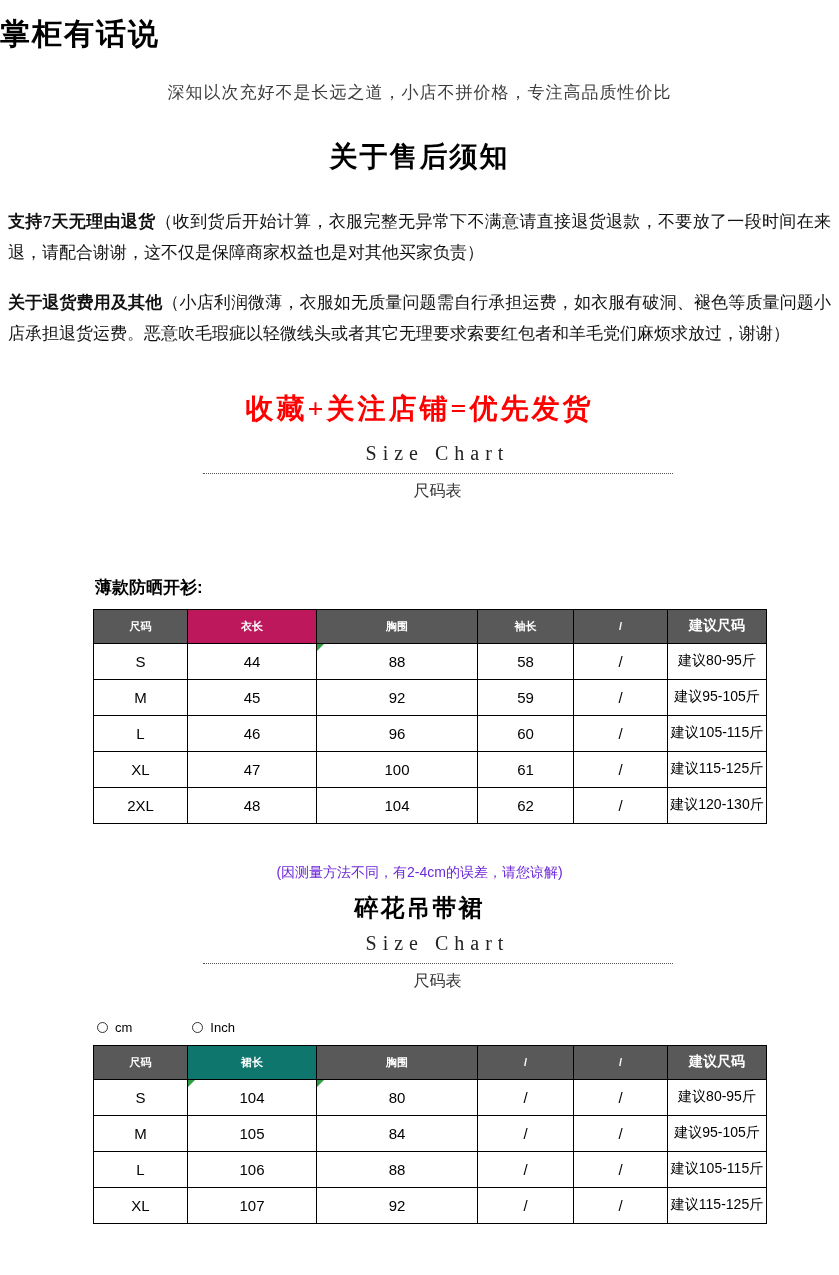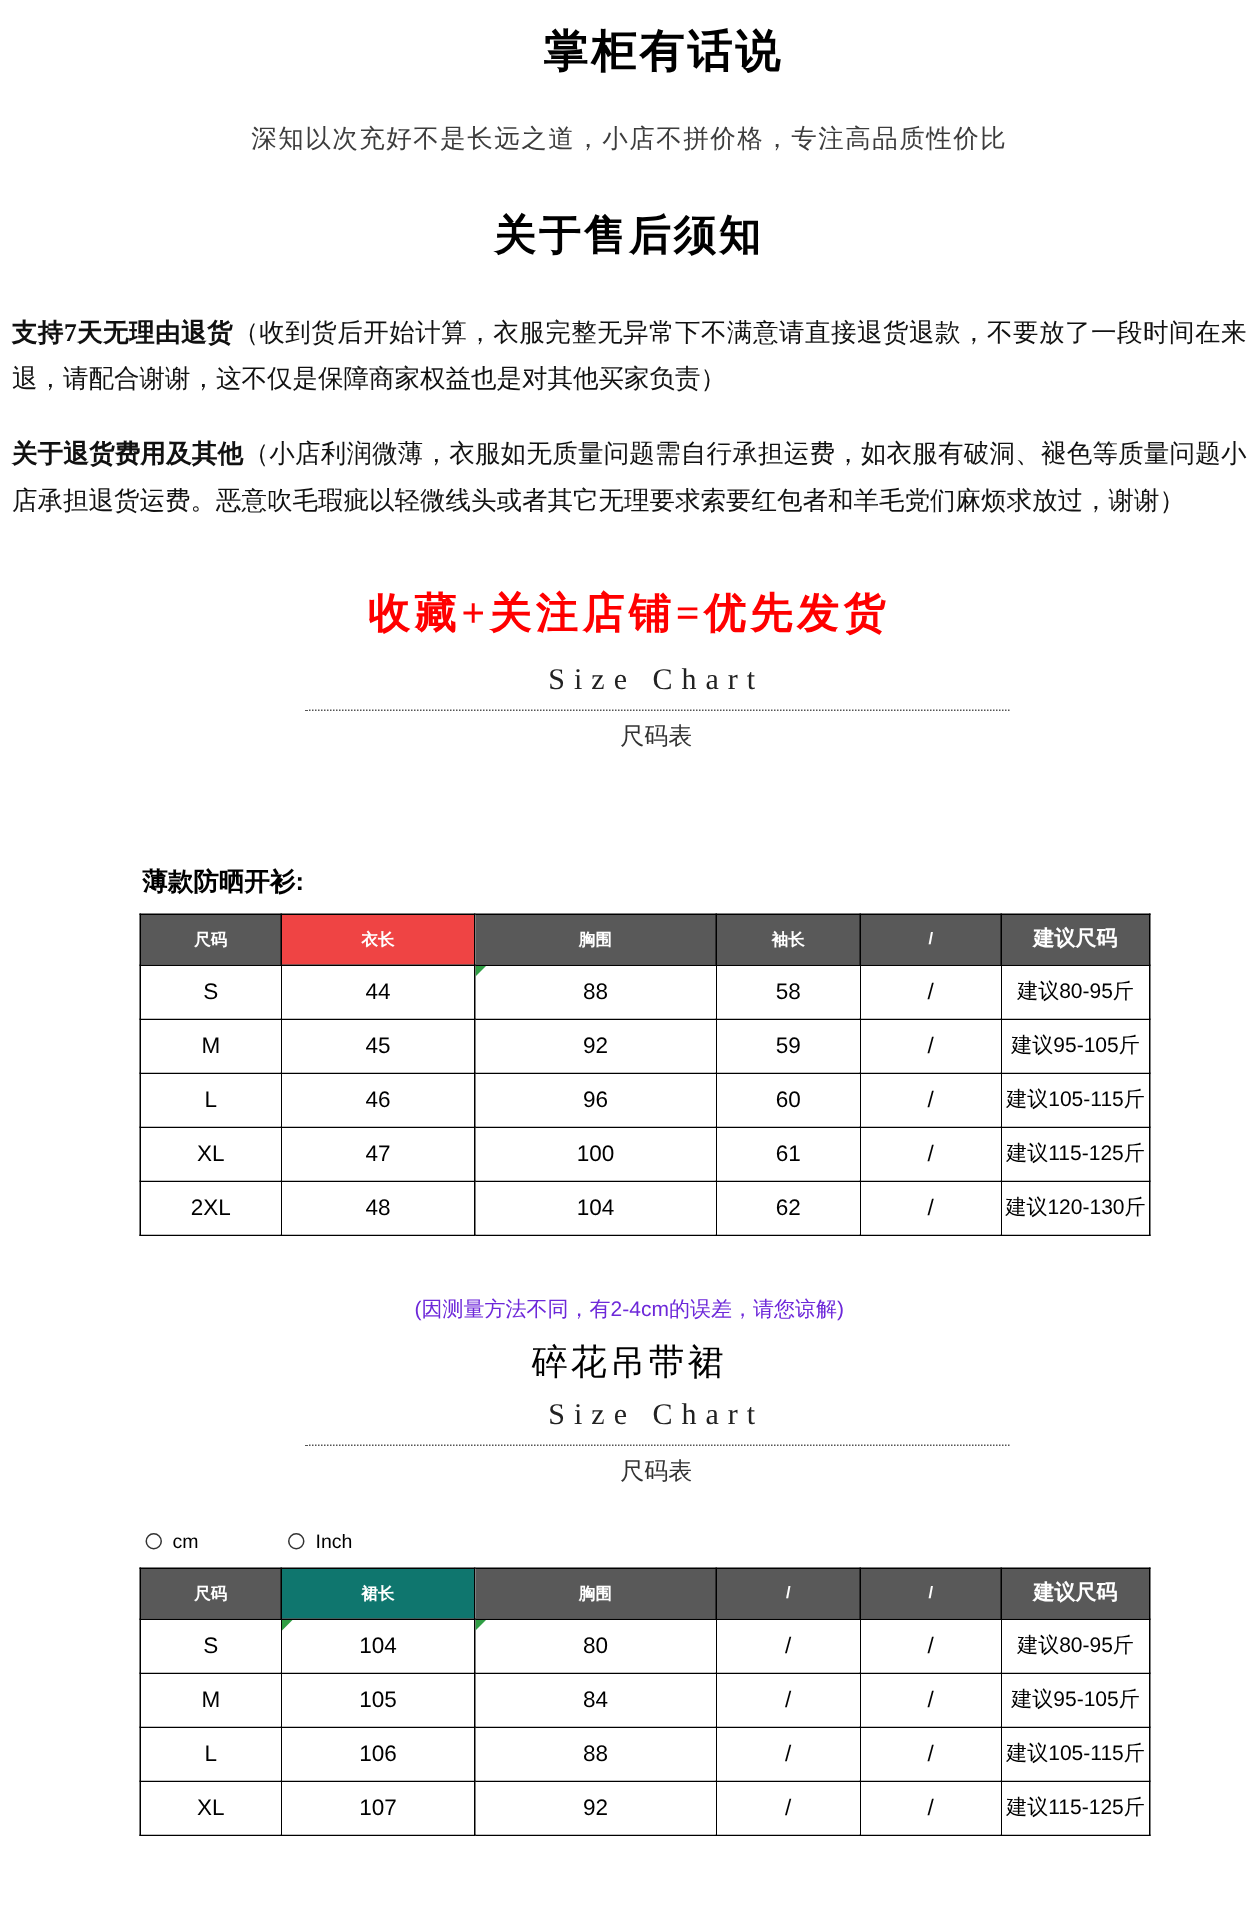--- a/index.html
+++ b/index.html
@@ -2,23 +2,22 @@
 <html><head>
 <meta charset="utf-8">
 <style>
   html,body{margin:0;padding:0;background:#ffffff;}
   .page{
     width:839px; min-height:1275px; margin:0 auto; background:#fff;
     font-family:"Liberation Serif","DejaVu Serif",serif; color:#000;
     box-sizing:border-box; padding-top:10px;
   }
   .page-title{
-    text-align:center; font-size:30px; font-weight:bold; margin:4px 0 26px 0;
+    text-align:left; font-size:30px; font-weight:bold; margin:4px 0 26px 0;
     letter-spacing:2px;
-    padding-left:46px;
   }
   .intro{
     text-align:center; font-size:17px; color:#3d3d3d; margin:0 0 30px 0;
     letter-spacing:1px;
   }
   .aftersale-title{
     text-align:center; font-size:28px; font-weight:bold; margin:34px 0 30px 0;
     letter-spacing:2px;
   }
   .policy{
@@ -69,21 +68,21 @@
   table.size-table th:nth-child(6), table.size-table td:nth-child(6){width:96px; font-size:14px;}
   td.flag::before{
     content:""; position:absolute; top:0; left:0; width:0; height:0;
     border-top:7px solid #2f9e44; border-right:7px solid transparent;
   }
   .note{
     text-align:center; font-size:14px; color:#6d28d9; margin-top:40px;
     font-family:"Liberation Sans","DejaVu Sans",sans-serif;
   }
   .product2-title{
-    text-align:center; font-size:24px; font-weight:normal; margin:10px 0 8px 0;
+    text-align:center; font-size:24px; font-weight:bold; margin:10px 0 8px 0;
     font-family:"Liberation Sans","DejaVu Sans",sans-serif; letter-spacing:2px;
   }
   .unit-row{
     display:flex; align-items:center; gap:60px; margin:28px 0 10px 97px;
     font-family:"Liberation Sans","DejaVu Sans",sans-serif; font-size:13px;
   }
   .unit-option{display:flex; align-items:center; gap:7px; cursor:pointer;}
   .radio-circle{
     display:inline-block; width:11px; height:11px; border:1px solid #333;
     border-radius:50%; background:#fff; box-sizing:border-box;
@@ -111,21 +110,21 @@
     <div class="dotted"></div>
     <div class="sc-sub">尺码表</div>
   </div>
 
   <div class="product-label">薄款防晒开衫:</div>
 
   <table class="size-table">
       <thead>
         <tr>
           <th style="background: rgb(89, 89, 89);">尺码</th>
-          <th style="background: #ef4444;">衣长</th>
+          <th style="background: #be185d;">衣长</th>
           <th style="background: rgb(89, 89, 89);">胸围</th>
           <th style="background: rgb(89, 89, 89);">袖长</th>
           <th style="background: rgb(89, 89, 89);">/</th>
           <th style="background: rgb(89, 89, 89);">建议尺码</th>
         </tr>
       </thead>
       <tbody>
         <tr>
           <td>S</td>
           <td>44</td>

